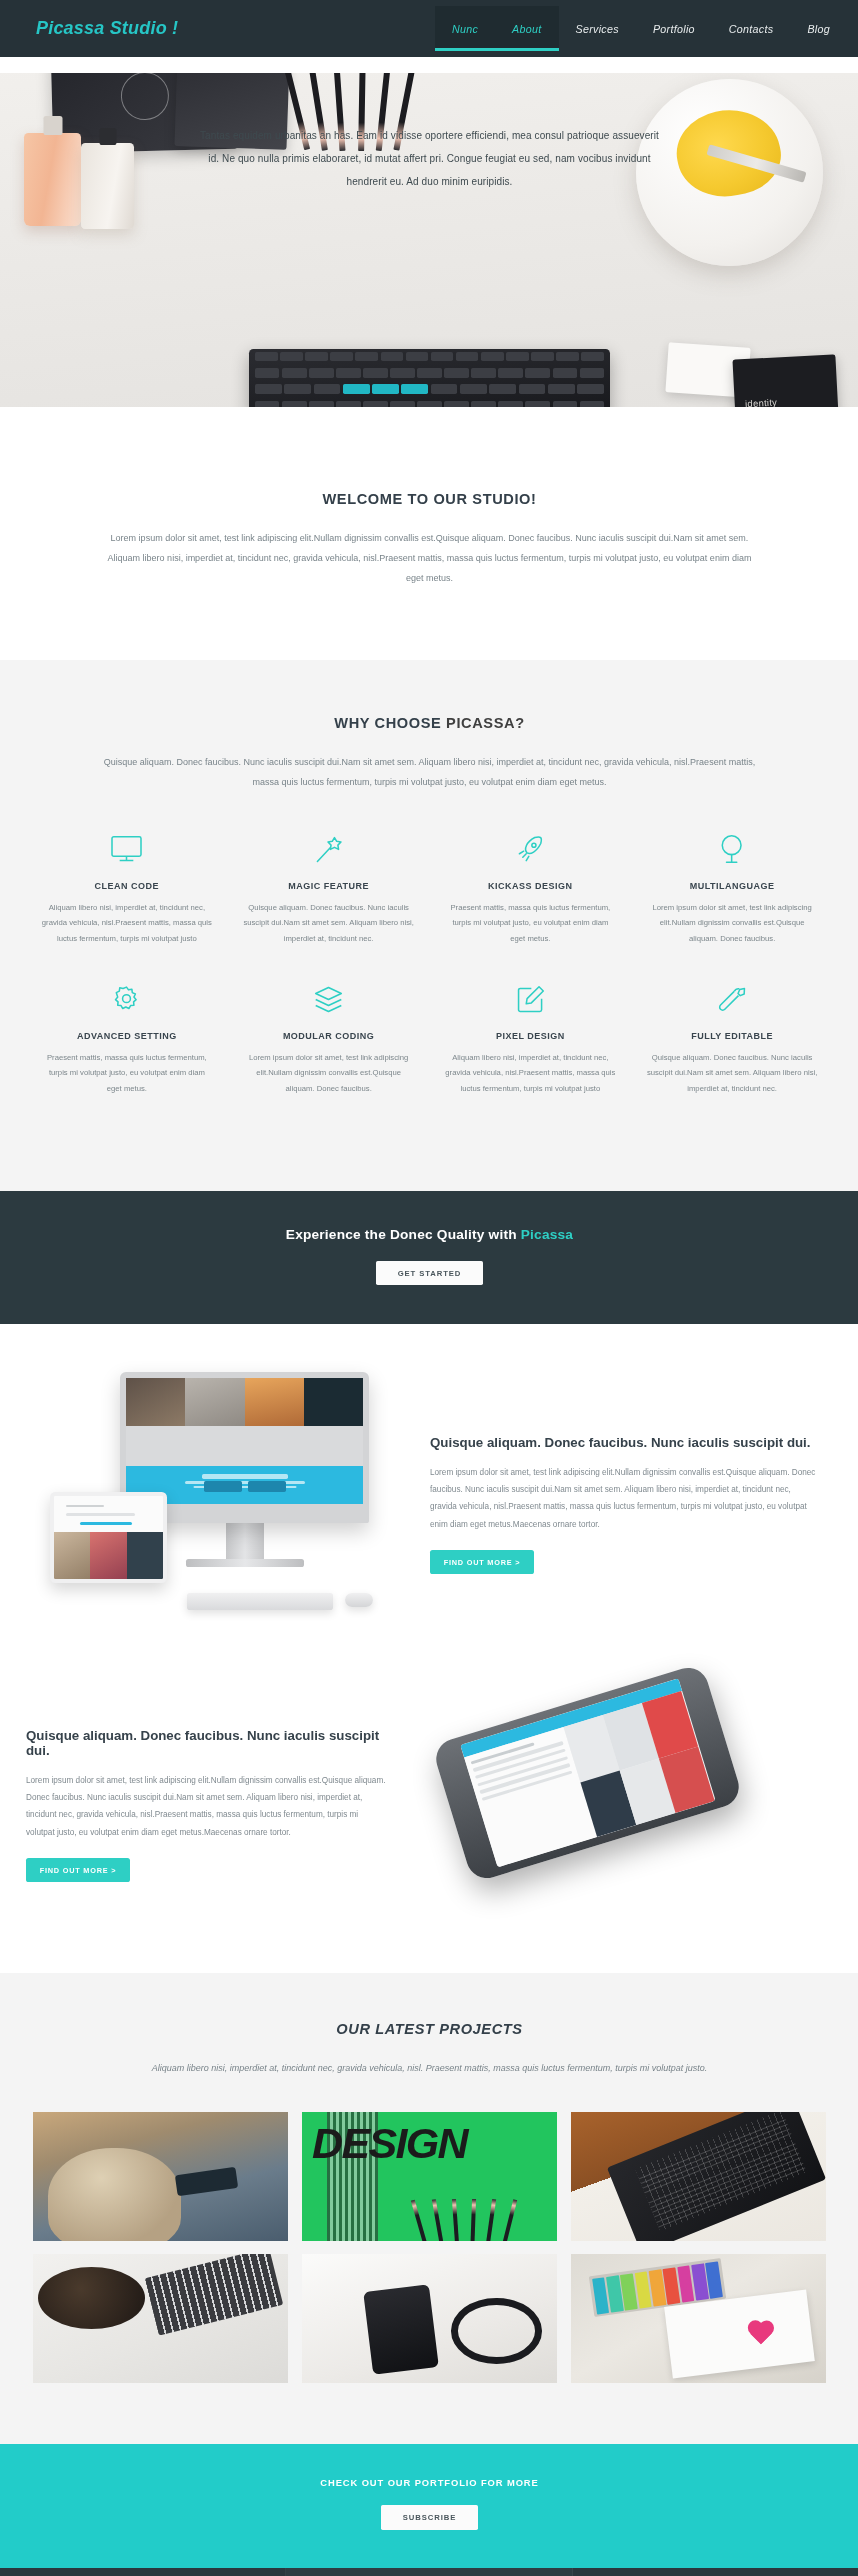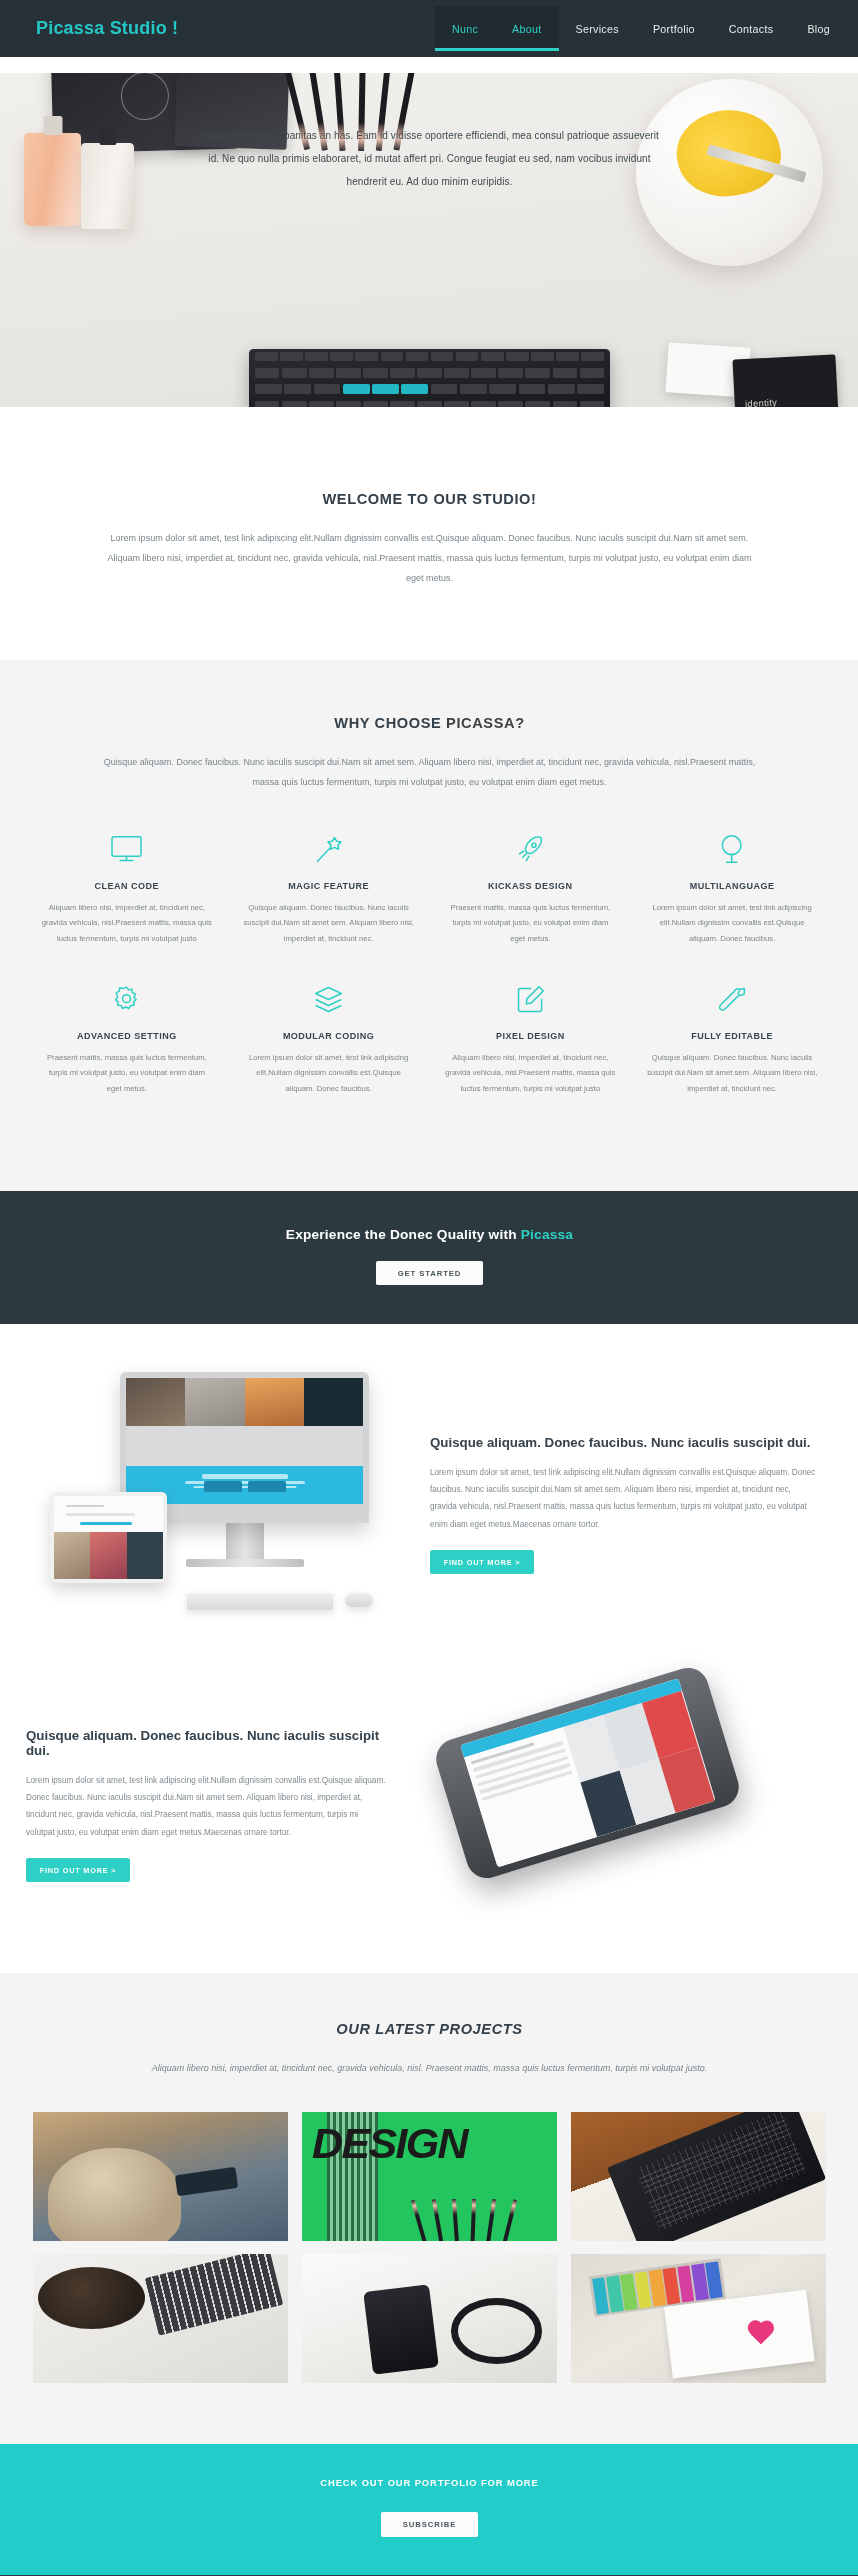--- a/index.html
+++ b/index.html
@@ -13,20 +13,21 @@
   body { width: 859px; overflow-x: hidden; }
 
   
   .site-header {
     position: relative;
     height: 57px;
     background: #263238;
     display: flex;
     align-items: center;
     z-index: 30;
+    font-style: italic;
   }
   .brand {
     margin-left: 36px;
     color: #26c6c6;
     font-size: 18px;
     font-weight: bold;
     letter-spacing: 0.2px;
     white-space: nowrap;
   }
   .main-nav {
@@ -422,21 +423,21 @@
     content:"";position:absolute;top:0;width:14.6px;height:23px;background:#e8397d;border-radius:14.6px 14.6px 0 0;}
   .ph-6 .heart::before{left:14.6px;transform:rotate(-45deg);transform-origin:0 100%;}
   .ph-6 .heart::after{left:0;transform:rotate(45deg);transform-origin:100% 100%;}
 
   
   .subscribe {
     background:#22ccc9; text-align:center; padding:33px 0 38px;
   }
   .subscribe h3 {
     color:#ffffff; font-size:9.4px; font-weight:bold; letter-spacing:0.9px;
-    margin-bottom:24px;
+    margin-bottom:17px;
   }
 
   
   .stats { background:#2c3a40; display:flex; }
   .stats-inner{ width:859px; display:flex; }
   .stat {
     flex:1; text-align:center; padding:22px 0 26px;
     border-right:0.9px solid rgba(255,255,255,.05);
   }
   .stat:nth-child(odd){ background:#2a373d; }

